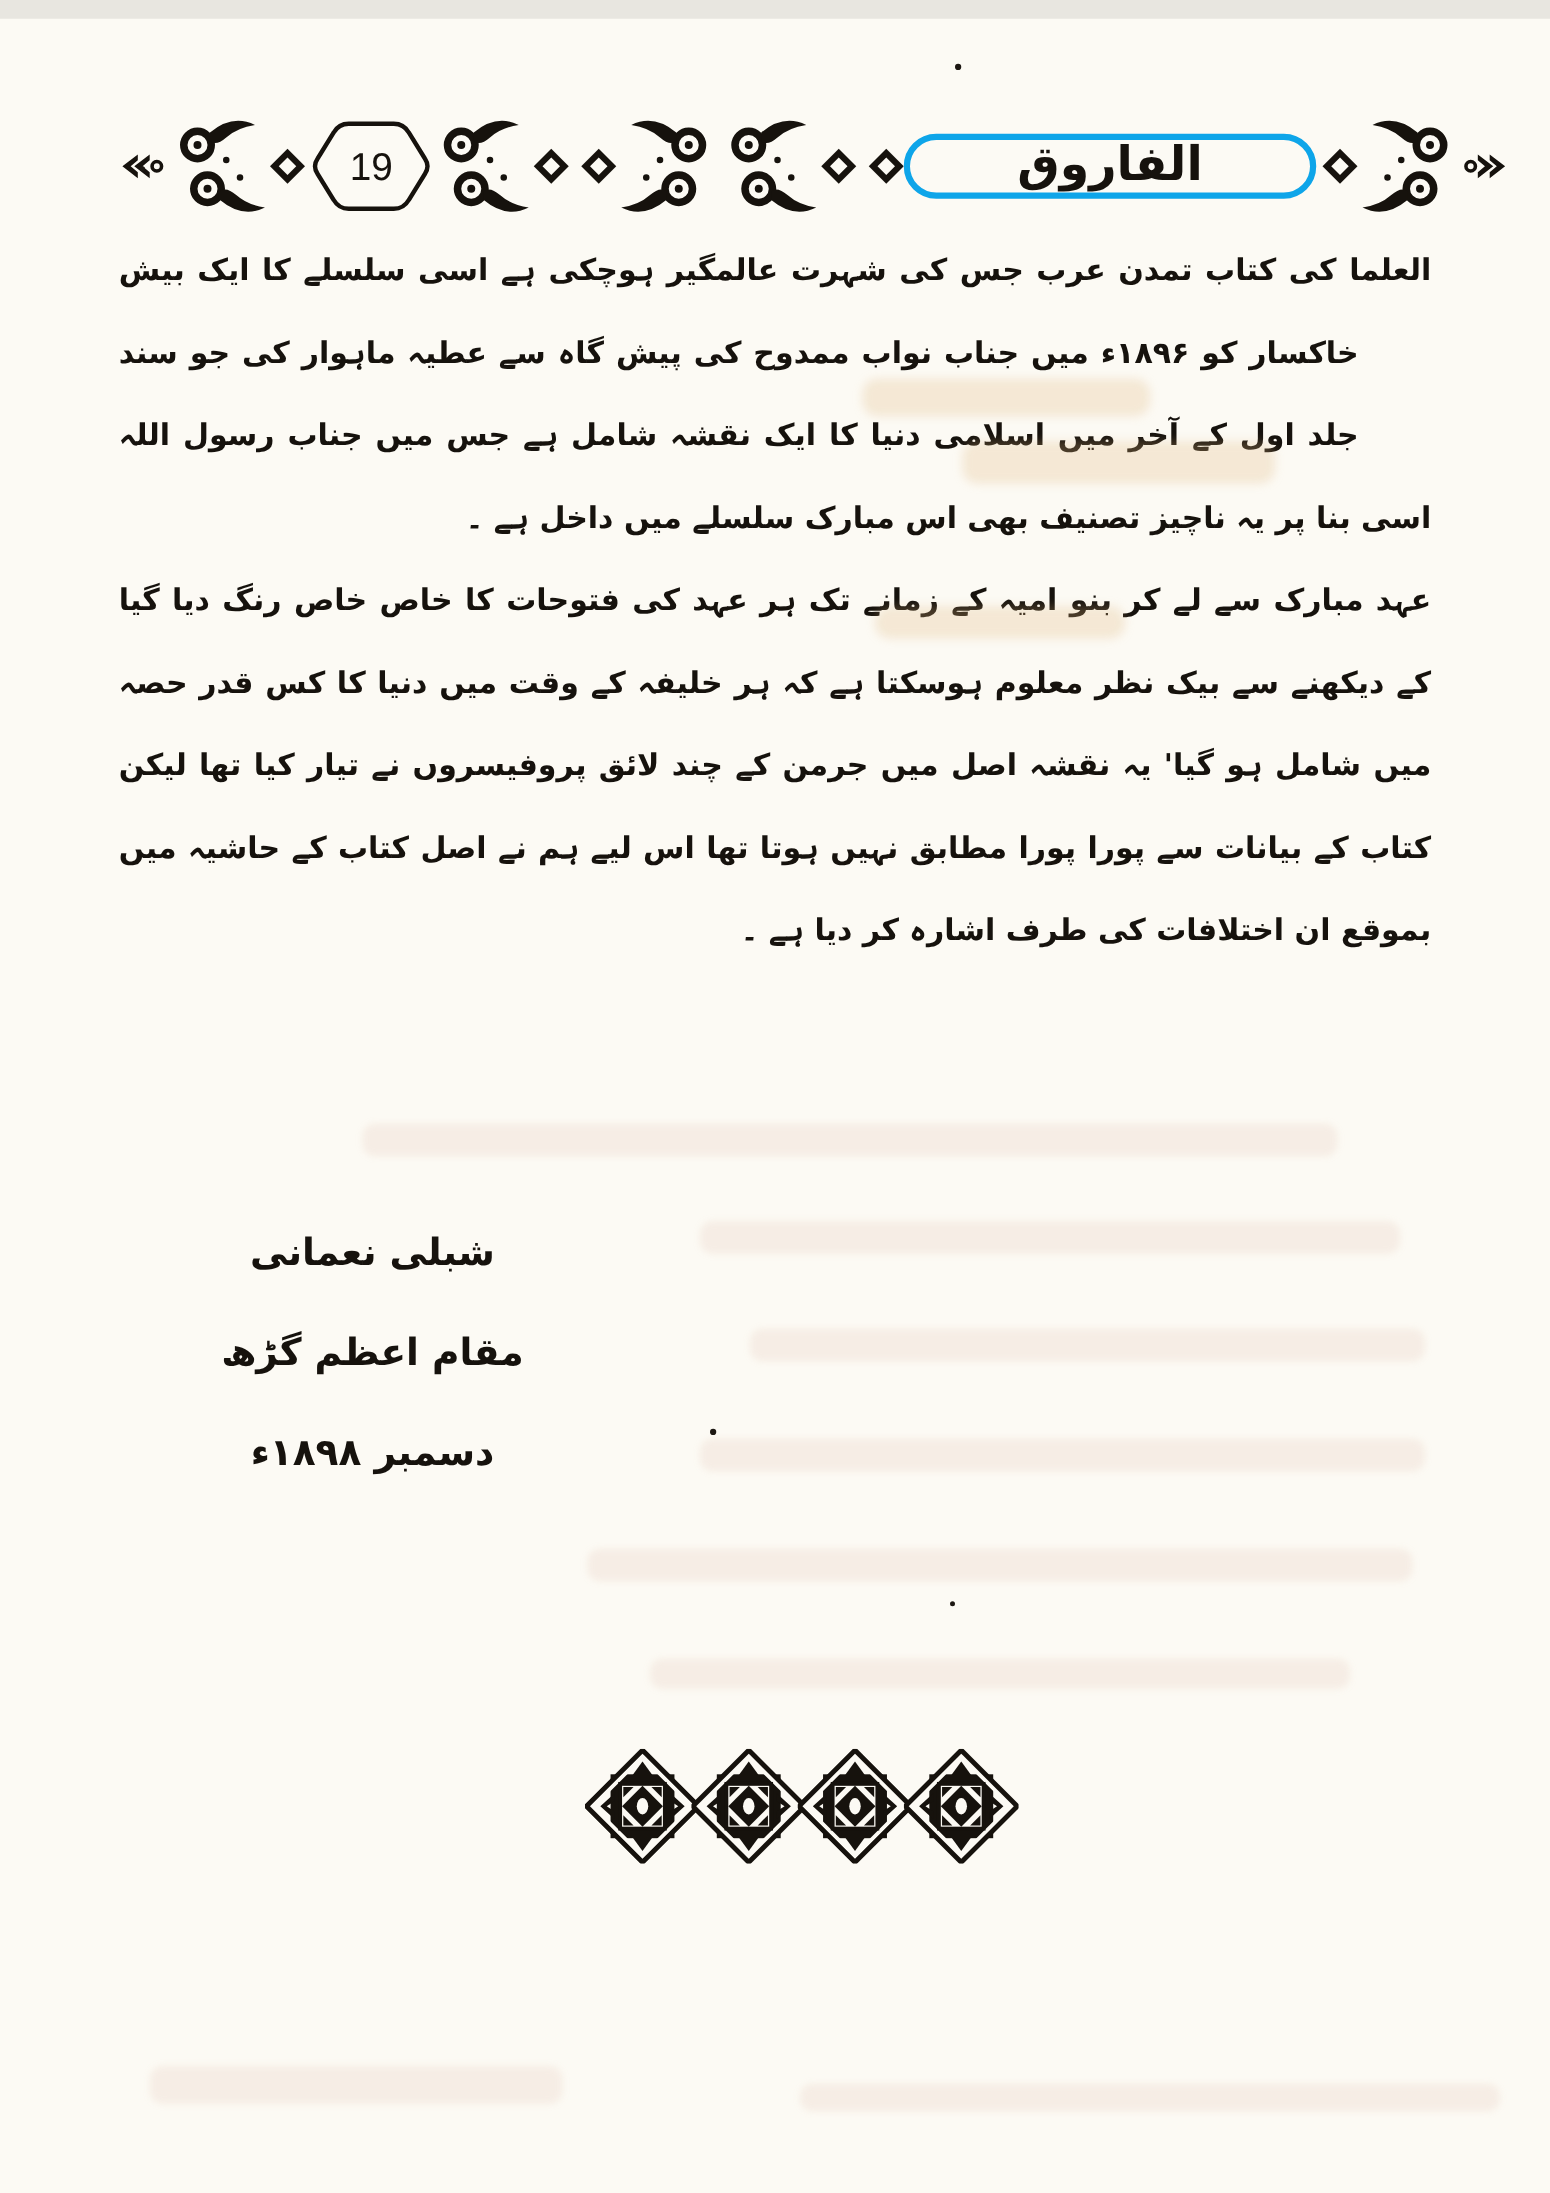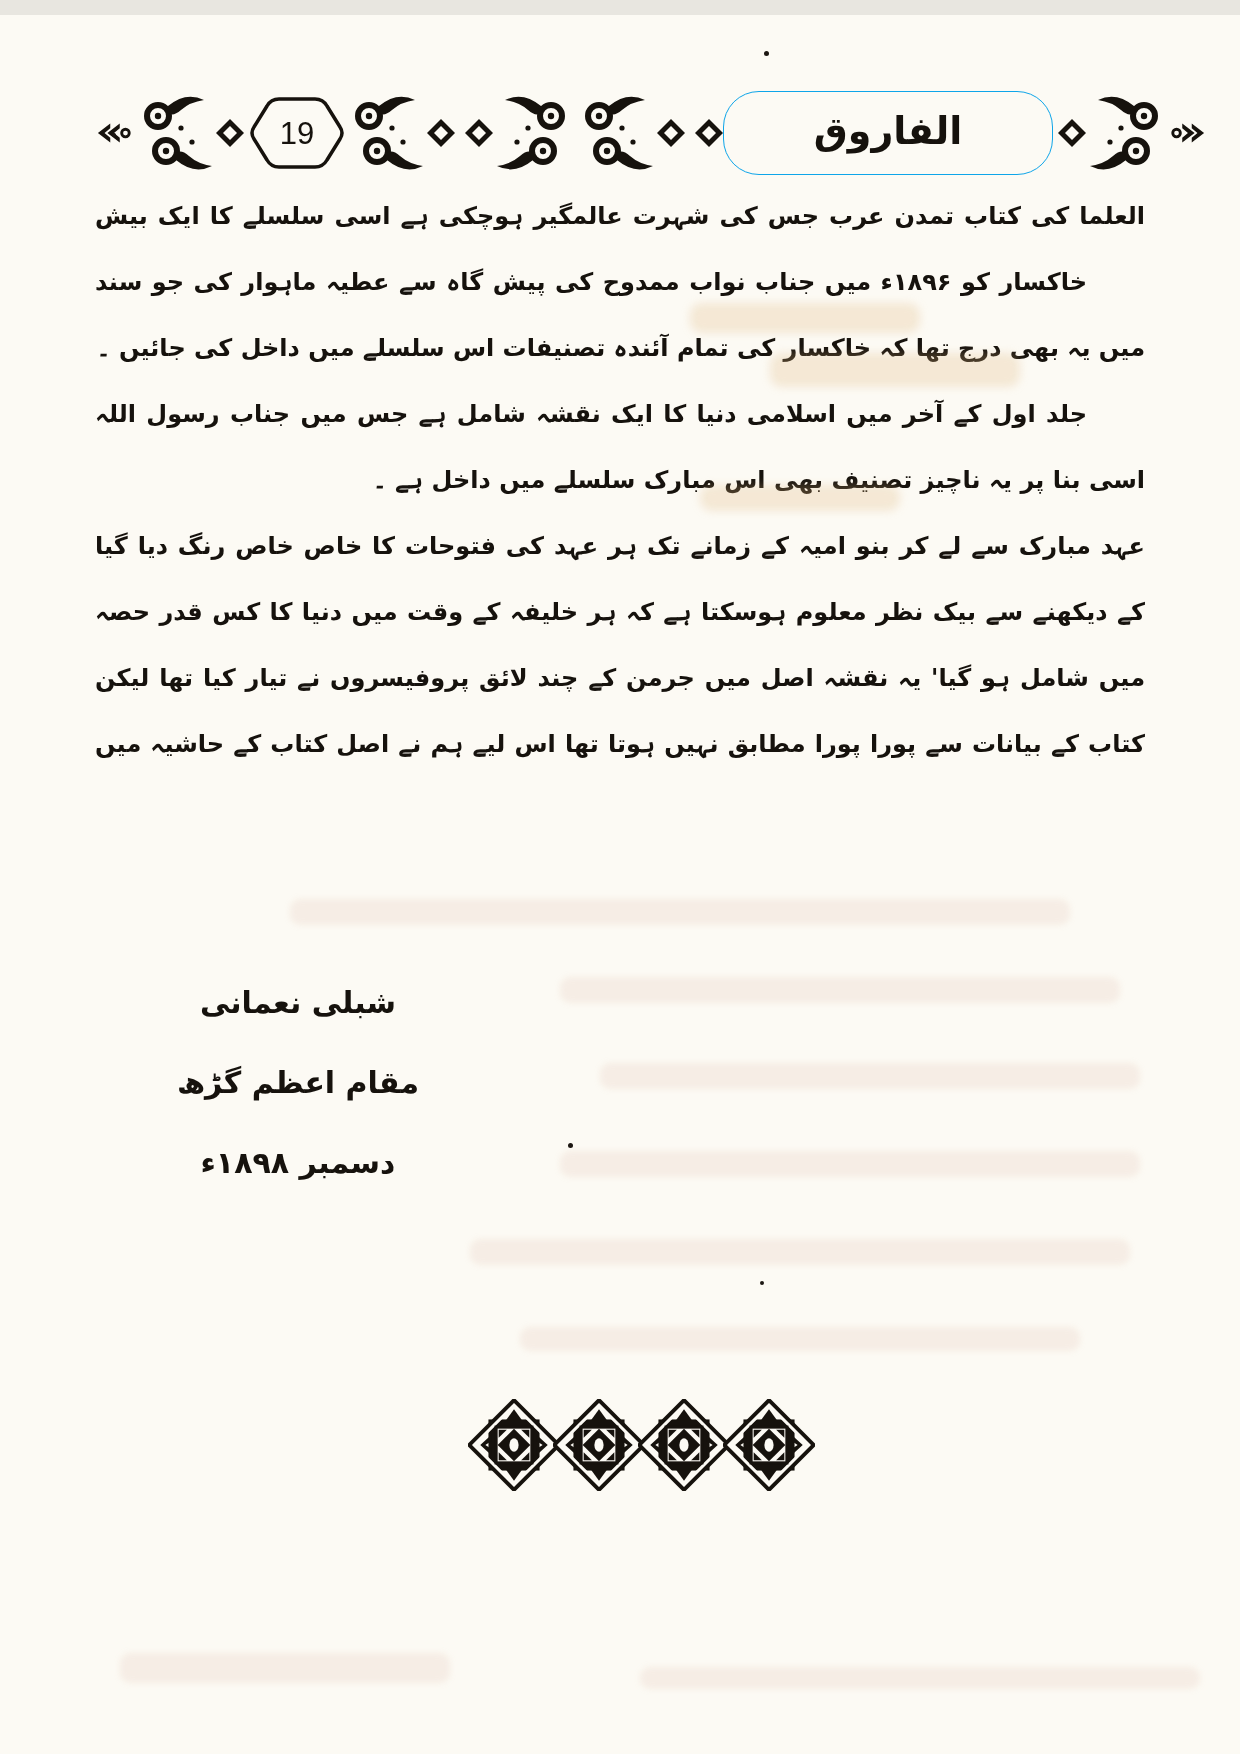--- a/index.html
+++ b/index.html
@@ -16,22 +16,22 @@
   }
   .arrow-svg  { width:38px;  height:40px; flex:none; }
   .floral-svg { width:115px; height:84px; flex:none; }
   .floral-band { flex:1 1 auto; height:84px; display:flex; overflow:hidden; }
   .mirror { transform:scaleX(-1); }
   .badge-svg { width:96px; height:80px; flex:none; }
   .badge-svg text {
     font-family:"Liberation Sans", sans-serif; font-size:31px; fill:#16120d;
   }
   .cartouche {
-    width:330px; height:84px; flex:none; box-sizing:border-box;
-    border:1px solid #0ea5e9; border-radius:36px;
+    width:330px; height:52px; flex:none; box-sizing:border-box;
+    border:5px solid #0ea5e9; border-radius:36px;
     display:flex; align-items:center; justify-content:center;
   }
   .cartouche .title {
     font-size:38px; font-weight:bold; direction:rtl; transform:translateY(-2px);
   }
 
   
   .body-text {
     position:absolute; top:168px; left:95px; right:95px;
     direction:rtl;
@@ -147,31 +147,31 @@
         <use href="#floral-motif"></use>
       </svg>
     <svg class="arrow-svg mirror" viewBox="0 0 40 40">
         <use href="#arrow-motif"></use>
       </svg>
   </header>
 
   <main class="body-text" dir="rtl">
     <p class="line full">العلما کی کتاب تمدن عرب جس کی شہرت عالمگیر ہوچکی ہے اسی سلسلے کا ایک بیش بہا گوہر ہے ۔</p>
     <p class="line full indent">خاکسار کو ۱۸۹۶ء میں جناب نواب ممدوح کی پیش گاہ سے عطیہ ماہوار کی جو سند عطا ہوئی اس</p>
-    <p class="line">میں یہ بھی درج تھا کہ خاکسار کی تمام آئندہ تصنیفات اس سلسلے میں داخل کی جائیں ۔</p>
     <p class="line full indent">
       <span>جلد اول کے آخر میں اسلامی دنیا کا ایک نقشہ شامل ہے جس میں جناب رسول اللہ</span>
       
       
     </p>
     <p class="line">اسی بنا پر یہ ناچیز تصنیف بھی اس مبارک سلسلے میں داخل ہے ۔</p>
     <p class="line full">عہد مبارک سے لے کر بنو امیہ کے زمانے تک ہر عہد کی فتوحات کا خاص خاص رنگ دیا گیا ہے جس</p>
     <p class="line full">کے دیکھنے سے بیک نظر معلوم ہوسکتا ہے کہ ہر خلیفہ کے وقت میں دنیا کا کس قدر حصہ اسلام کے حلقہ</p>
     <p class="line full">میں شامل ہو گیا' یہ نقشہ اصل میں جرمن کے چند لائق پروفیسروں نے تیار کیا تھا لیکن چونکہ وہ ہماری</p>
     <p class="line full">کتاب کے بیانات سے پورا پورا مطابق نہیں ہوتا تھا اس لیے ہم نے اصل کتاب کے حاشیہ میں موقع</p>
+    <p class="line">بموقع ان اختلافات کی طرف اشارہ کر دیا ہے ۔</p>
   </main>
 
   <div class="signature" dir="rtl">
     <div>شبلی نعمانی</div>
     <div>مقام اعظم گڑھ</div>
     <div>دسمبر ۱۸۹۸ء</div>
   </div>
 
   <div class="footer-ornament">
     <svg class="medallion" viewBox="0 0 90 90">

